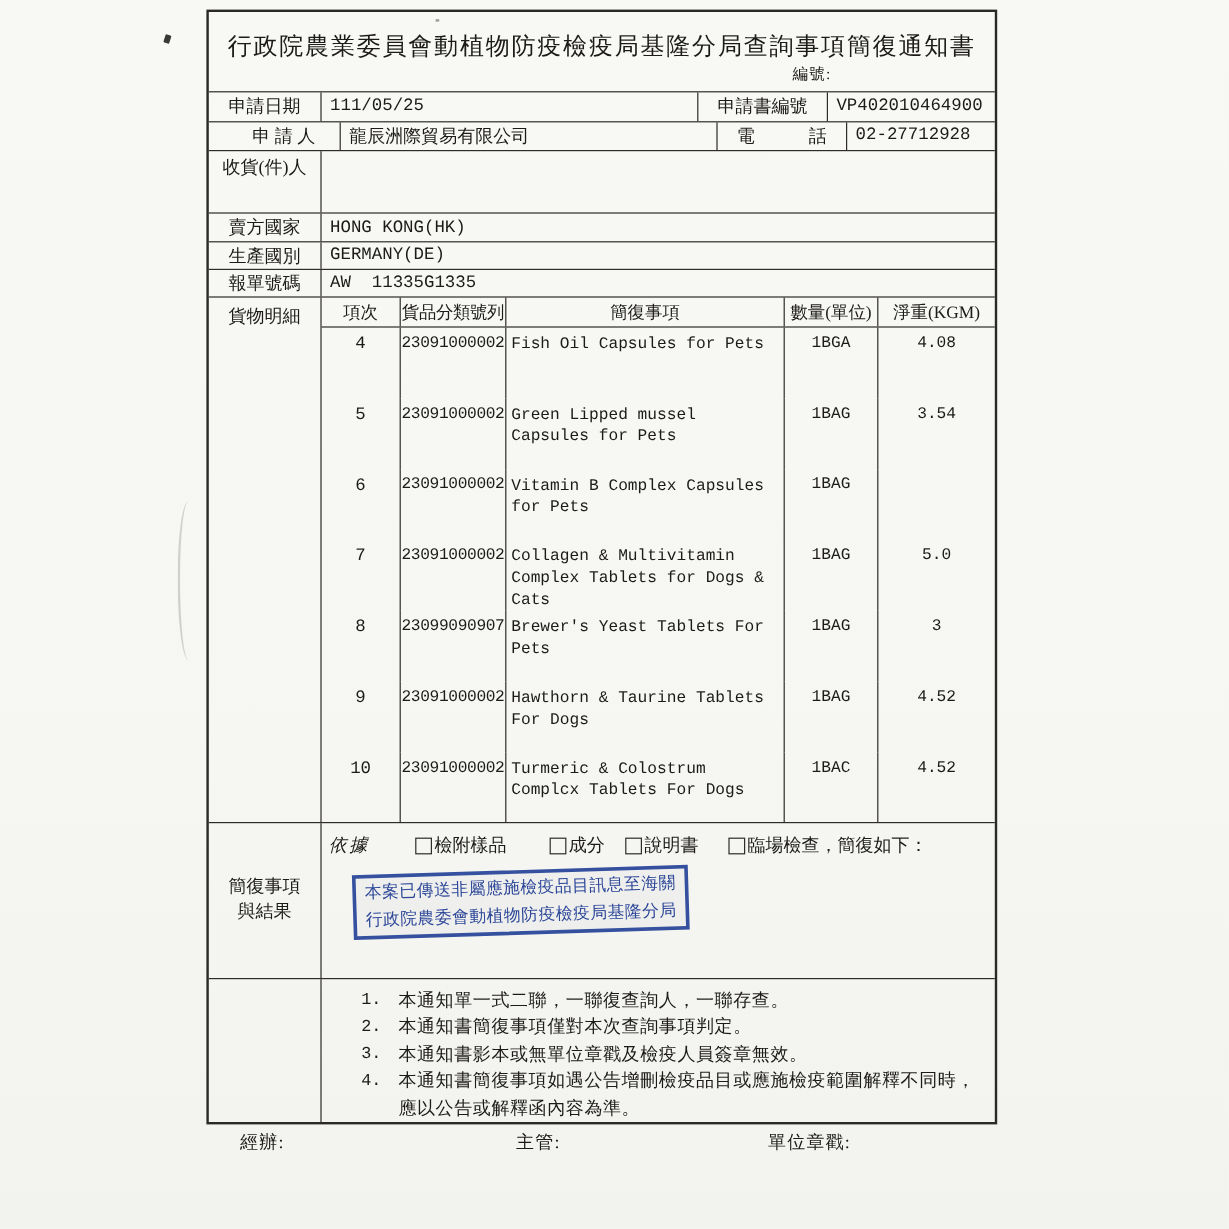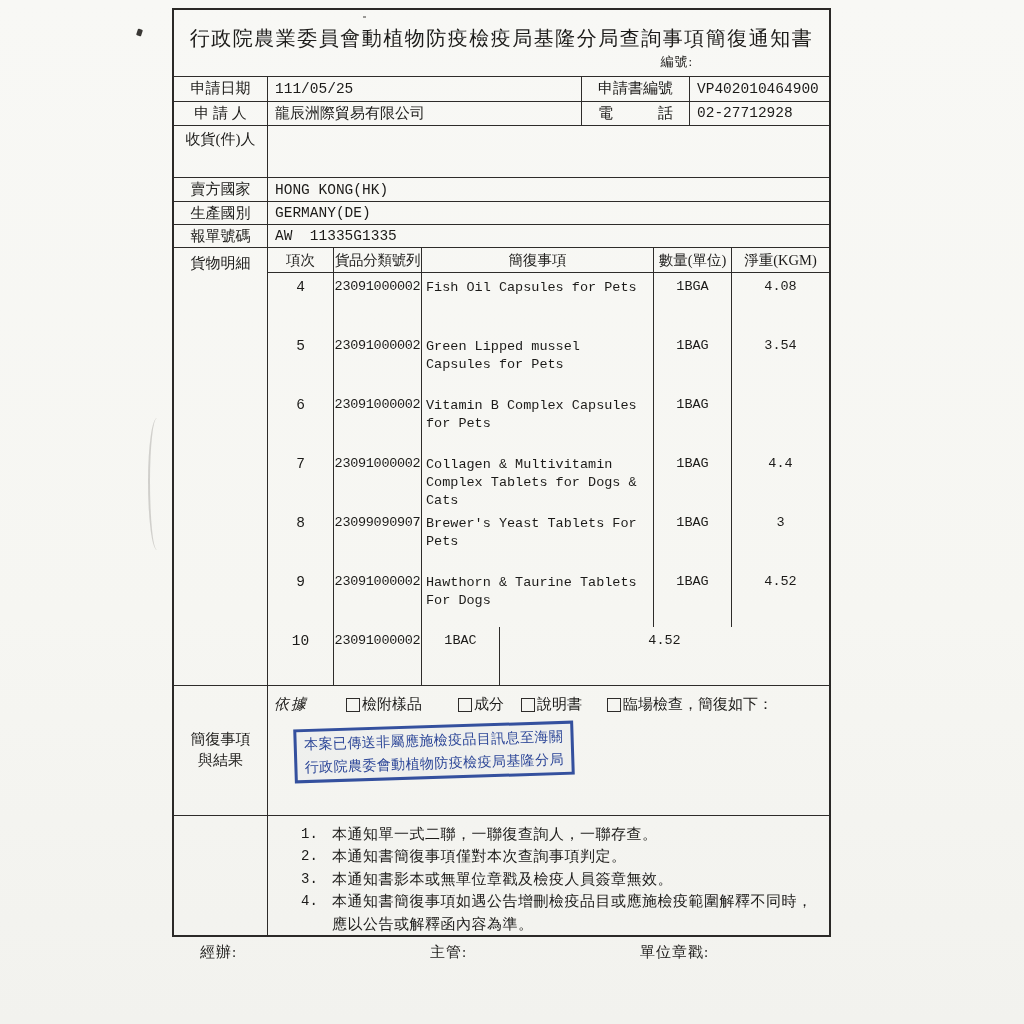--- a/index.html
+++ b/index.html
@@ -24,21 +24,21 @@
   
   .title-block { position:relative; height:70px; }
   .doc-title { text-align:center; padding-top:15px; font-size:20px; letter-spacing:1.5px; white-space:nowrap; }
   .serial { position:absolute; right:136px; bottom:5px; font-size:13px; letter-spacing:1px; }
 
   .row { display:flex; }
   .lblcol { width:94px; display:flex; align-items:center; justify-content:center; white-space:pre; font-size:15px; flex:none; }
   .val { padding-left:7px; display:flex; align-items:center; white-space:pre; font-family:"Liberation Mono","DejaVu Sans Mono",monospace; font-size:14.5px; }
   .cjkval { font-family:"Liberation Serif","DejaVu Serif",serif; font-size:15px; }
 
-  .r2 { height:26px; } .r3 { height:25px; }
+  .r2 { height:26px; } .r3 { height:25px;padding-left:16px; }
   .r2 .v1, .r3 .v1 { width:314px; flex:none; }
   .lbl2 { width:108px; flex:none; display:flex; align-items:center; justify-content:center; white-space:pre; }
   .v2 { flex:1; }
 
   .r-consignee { height:55px; }
   .r-consignee .lblcol { align-items:flex-start; padding-top:4px; }
   .r-consignee .val { align-items:flex-end; padding-bottom:10px; letter-spacing:0.5px; }
   .r-s { height:25px; } .r-o { height:24px; } .r-d { height:24px; }
 
   
@@ -170,39 +170,40 @@
           <div class="c-no vline">6</div>
           <div class="c-code vline">23091000002</div>
           <div class="c-name vline">Vitamin B Complex Capsules for Pets</div>
           <div class="c-qty vline">1BAG</div>
         </div>
         <div class="grow">
           <div class="c-no vline">7</div>
           <div class="c-code vline">23091000002</div>
           <div class="c-name vline">Collagen &amp; Multivitamin Complex Tablets for Dogs &amp; Cats</div>
           <div class="c-qty vline">1BAG</div>
-          <div class="c-wt">4.4</div>
+          <div class="c-wt">5.0</div>
         </div>
         <div class="grow">
           <div class="c-no vline">8</div>
           <div class="c-code vline">23099090907</div>
           <div class="c-name vline">Brewer's Yeast Tablets For Pets</div>
           <div class="c-qty vline">1BAG</div>
           <div class="c-wt">3</div>
         </div>
         <div class="grow">
           <div class="c-no vline">9</div>
           <div class="c-code vline">23091000002</div>
           <div class="c-name vline">Hawthorn &amp; Taurine Tablets For Dogs</div>
           <div class="c-qty vline">1BAG</div>
           <div class="c-wt">4.52</div>
         </div>
         <div class="grow">
           <div class="c-no vline">10</div>
           <div class="c-code vline">23091000002</div>
+          <div class="c-name vline">Turmeric &amp; Colostrum Complcx Tablets For Dogs</div>
           <div class="c-qty vline">1BAC</div>
           <div class="c-wt">4.52</div>
         </div>
       </div>
     </div>
 
     <div class="row remark hline">
       <div class="lblcol vline">
         <span>簡復事項</span>
         <span>與結果</span>

